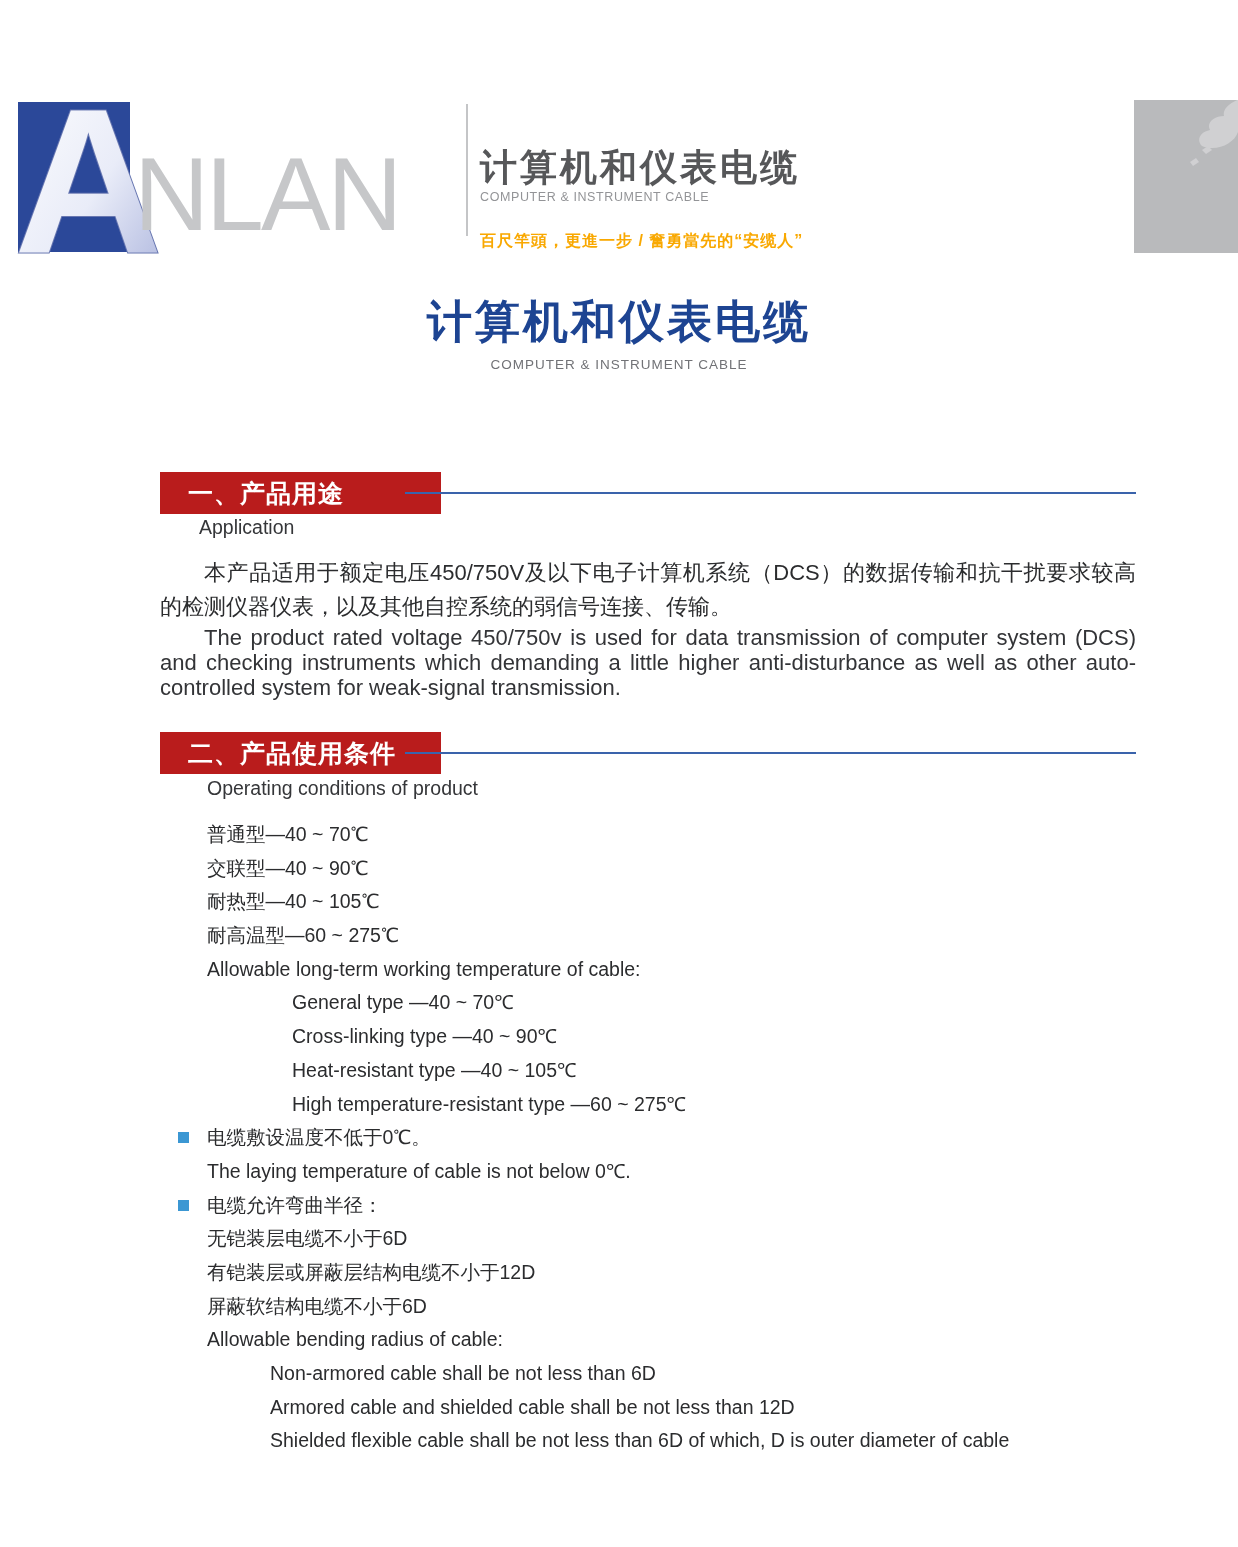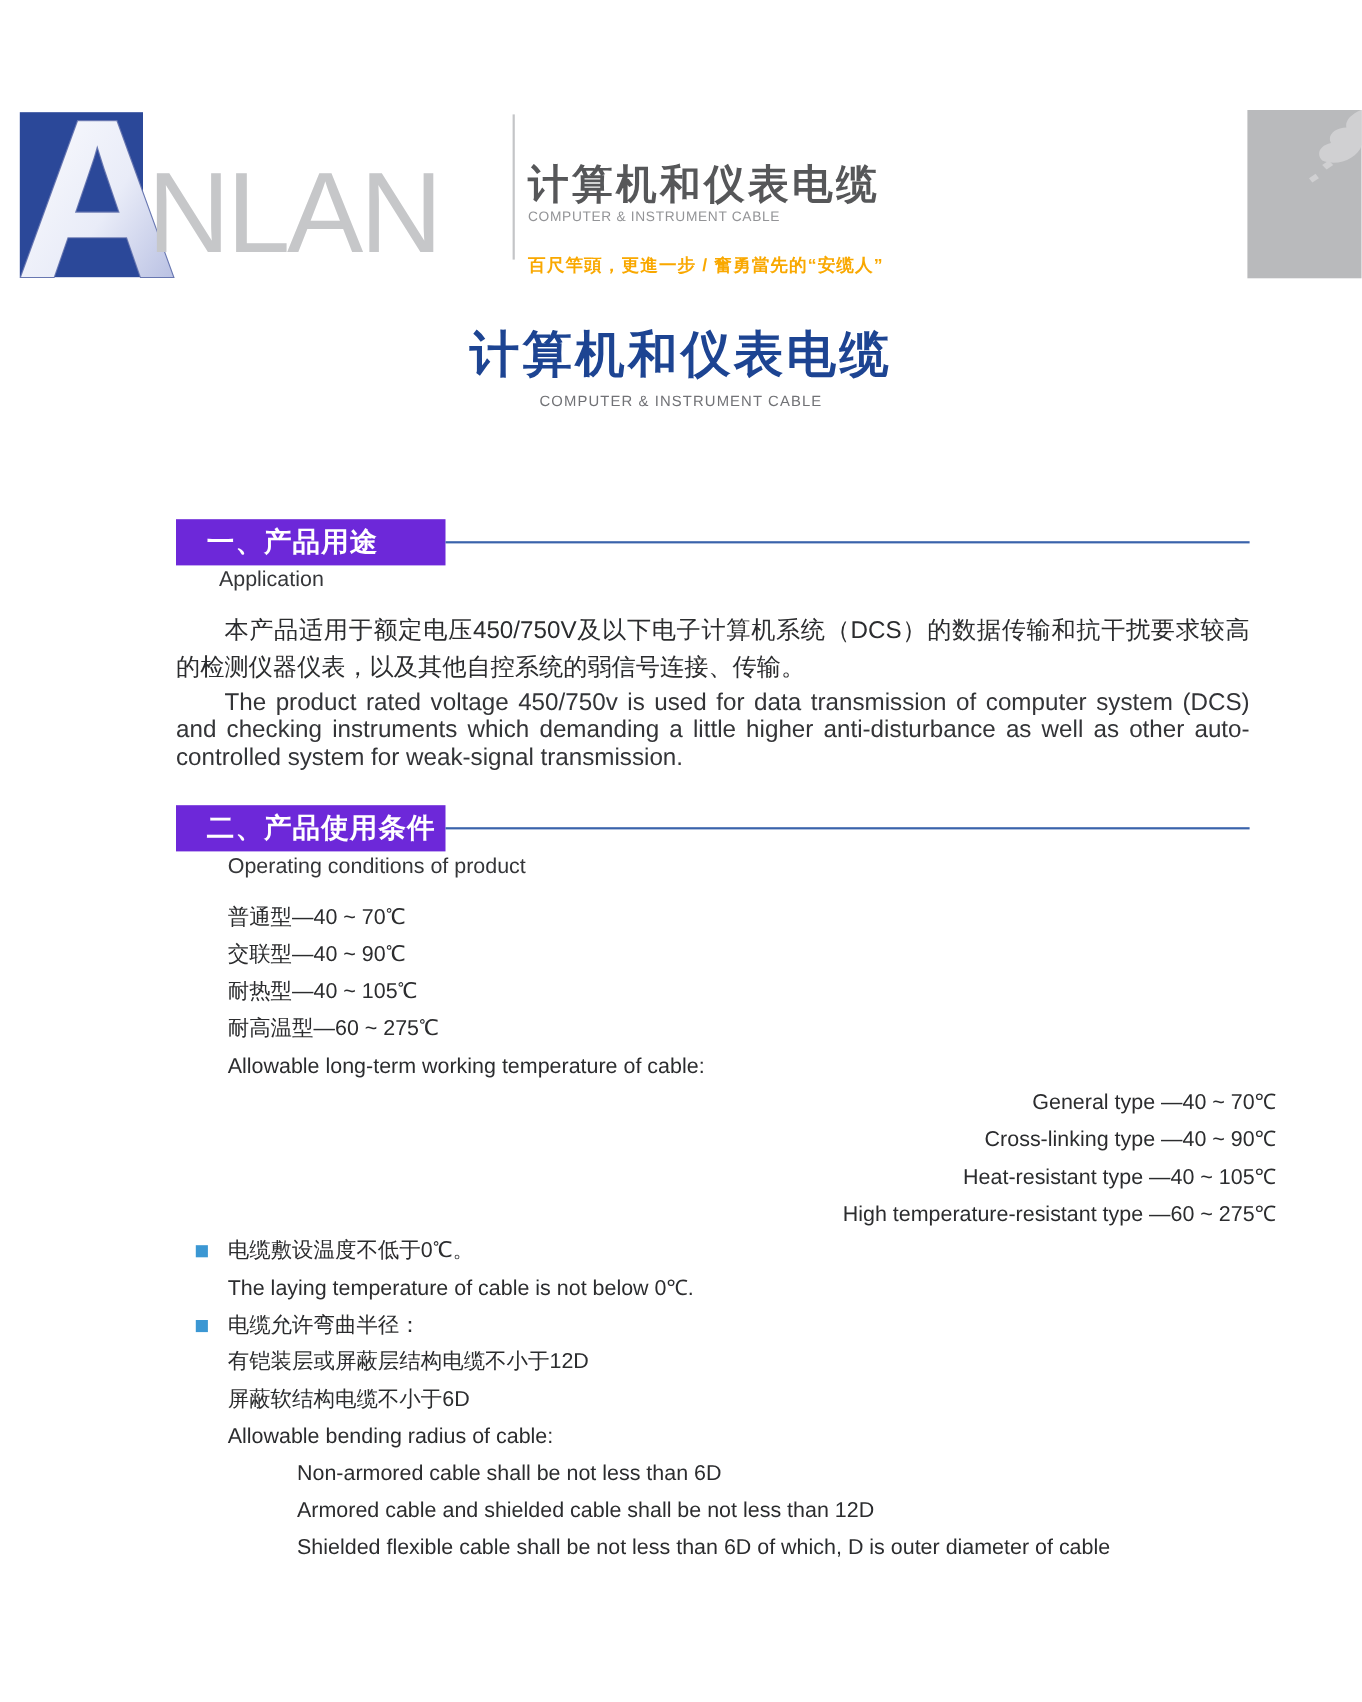--- a/index.html
+++ b/index.html
@@ -43,40 +43,40 @@
   .hero{position:absolute;left:0;top:297px;width:1238px;text-align:center;}
   .hero-cn{
     font-size:45px;font-weight:bold;letter-spacing:3px;color:#1d4492;line-height:50px;
   }
   .hero-en{
     margin-top:10px;font-size:13.5px;color:#717276;letter-spacing:1px;
   }
   
   .bar-row{position:absolute;left:160px;width:976px;height:42px;}
   .bar{
-    position:absolute;left:0;top:0;width:245px;height:42px;box-sizing:border-box;
-    background:#6d28d9;color:#ffffff;font-weight:bold;
+    position:absolute;left:0;top:0;width:281px;height:42px;box-sizing:border-box;
+    background:#b91c1c;color:#ffffff;font-weight:bold;
     font-size:25px;letter-spacing:1px;line-height:42px;padding-left:28px;
   }
   .rule{position:absolute;left:245px;right:0;top:20px;height:2px;background:#3a63ab;}
   
   .sub-label{position:absolute;font-size:19.5px;color:#353639;}
   .para{
     position:absolute;left:160px;width:976px;
     font-size:22px;text-align:justify;text-indent:2em;color:#2b2c2e;
   }
   .para-cn{top:556px;line-height:34px;}
   .para-en{top:625px;line-height:25px;color:#333437;}
   .cond-list{position:absolute;left:160px;top:818px;width:1000px;}
   .cond-row{position:relative;height:33.7px;line-height:33.7px;font-size:19.5px;color:#2b2c2e;}
   .cond-row .bullet{
     position:absolute;left:18px;top:11px;width:11px;height:11px;background:#3b97d3;
   }
   .i0{padding-left:47px;}
-  .i1{padding-left:132px;text-align:right;}
+  .i1{padding-left:132px;}
   .i2{padding-left:110px;}
 </style>
 </head>
 <body>
 
 <div class="page">
 
   <svg class="logo-svg" width="150" height="152">
     <defs>
       <linearGradient id="gA" x1="0" y1="0" x2="1" y2="1">
@@ -132,20 +132,21 @@
     <div class="cond-row i0"><span>耐热型—40 ~ 105℃</span></div>
     <div class="cond-row i0"><span>耐高温型—60 ~ 275℃</span></div>
     <div class="cond-row i0"><span>Allowable long-term working temperature of cable:</span></div>
     <div class="cond-row i1"><span>General type —40 ~ 70℃</span></div>
     <div class="cond-row i1"><span>Cross-linking type —40 ~ 90℃</span></div>
     <div class="cond-row i1"><span>Heat-resistant type —40 ~ 105℃</span></div>
     <div class="cond-row i1"><span>High temperature-resistant type —60 ~ 275℃</span></div>
     <div class="cond-row i0"><span class="bullet"></span><span>电缆敷设温度不低于0℃。</span></div>
     <div class="cond-row i0"><span>The laying temperature of cable is not below 0℃.</span></div>
     <div class="cond-row i0"><span class="bullet"></span><span>电缆允许弯曲半径：</span></div>
+    <div class="cond-row i0"><span>无铠装层电缆不小于6D</span></div>
     <div class="cond-row i0"><span>有铠装层或屏蔽层结构电缆不小于12D</span></div>
     <div class="cond-row i0"><span>屏蔽软结构电缆不小于6D</span></div>
     <div class="cond-row i0"><span>Allowable bending radius of cable:</span></div>
     <div class="cond-row i2"><span>Non-armored cable shall be not less than 6D</span></div>
     <div class="cond-row i2"><span>Armored cable and shielded cable shall be not less than 12D</span></div>
     <div class="cond-row i2"><span>Shielded flexible cable shall be not less than 6D of which, D is outer diameter of cable</span></div>
   </div>
 
 </div>
 

